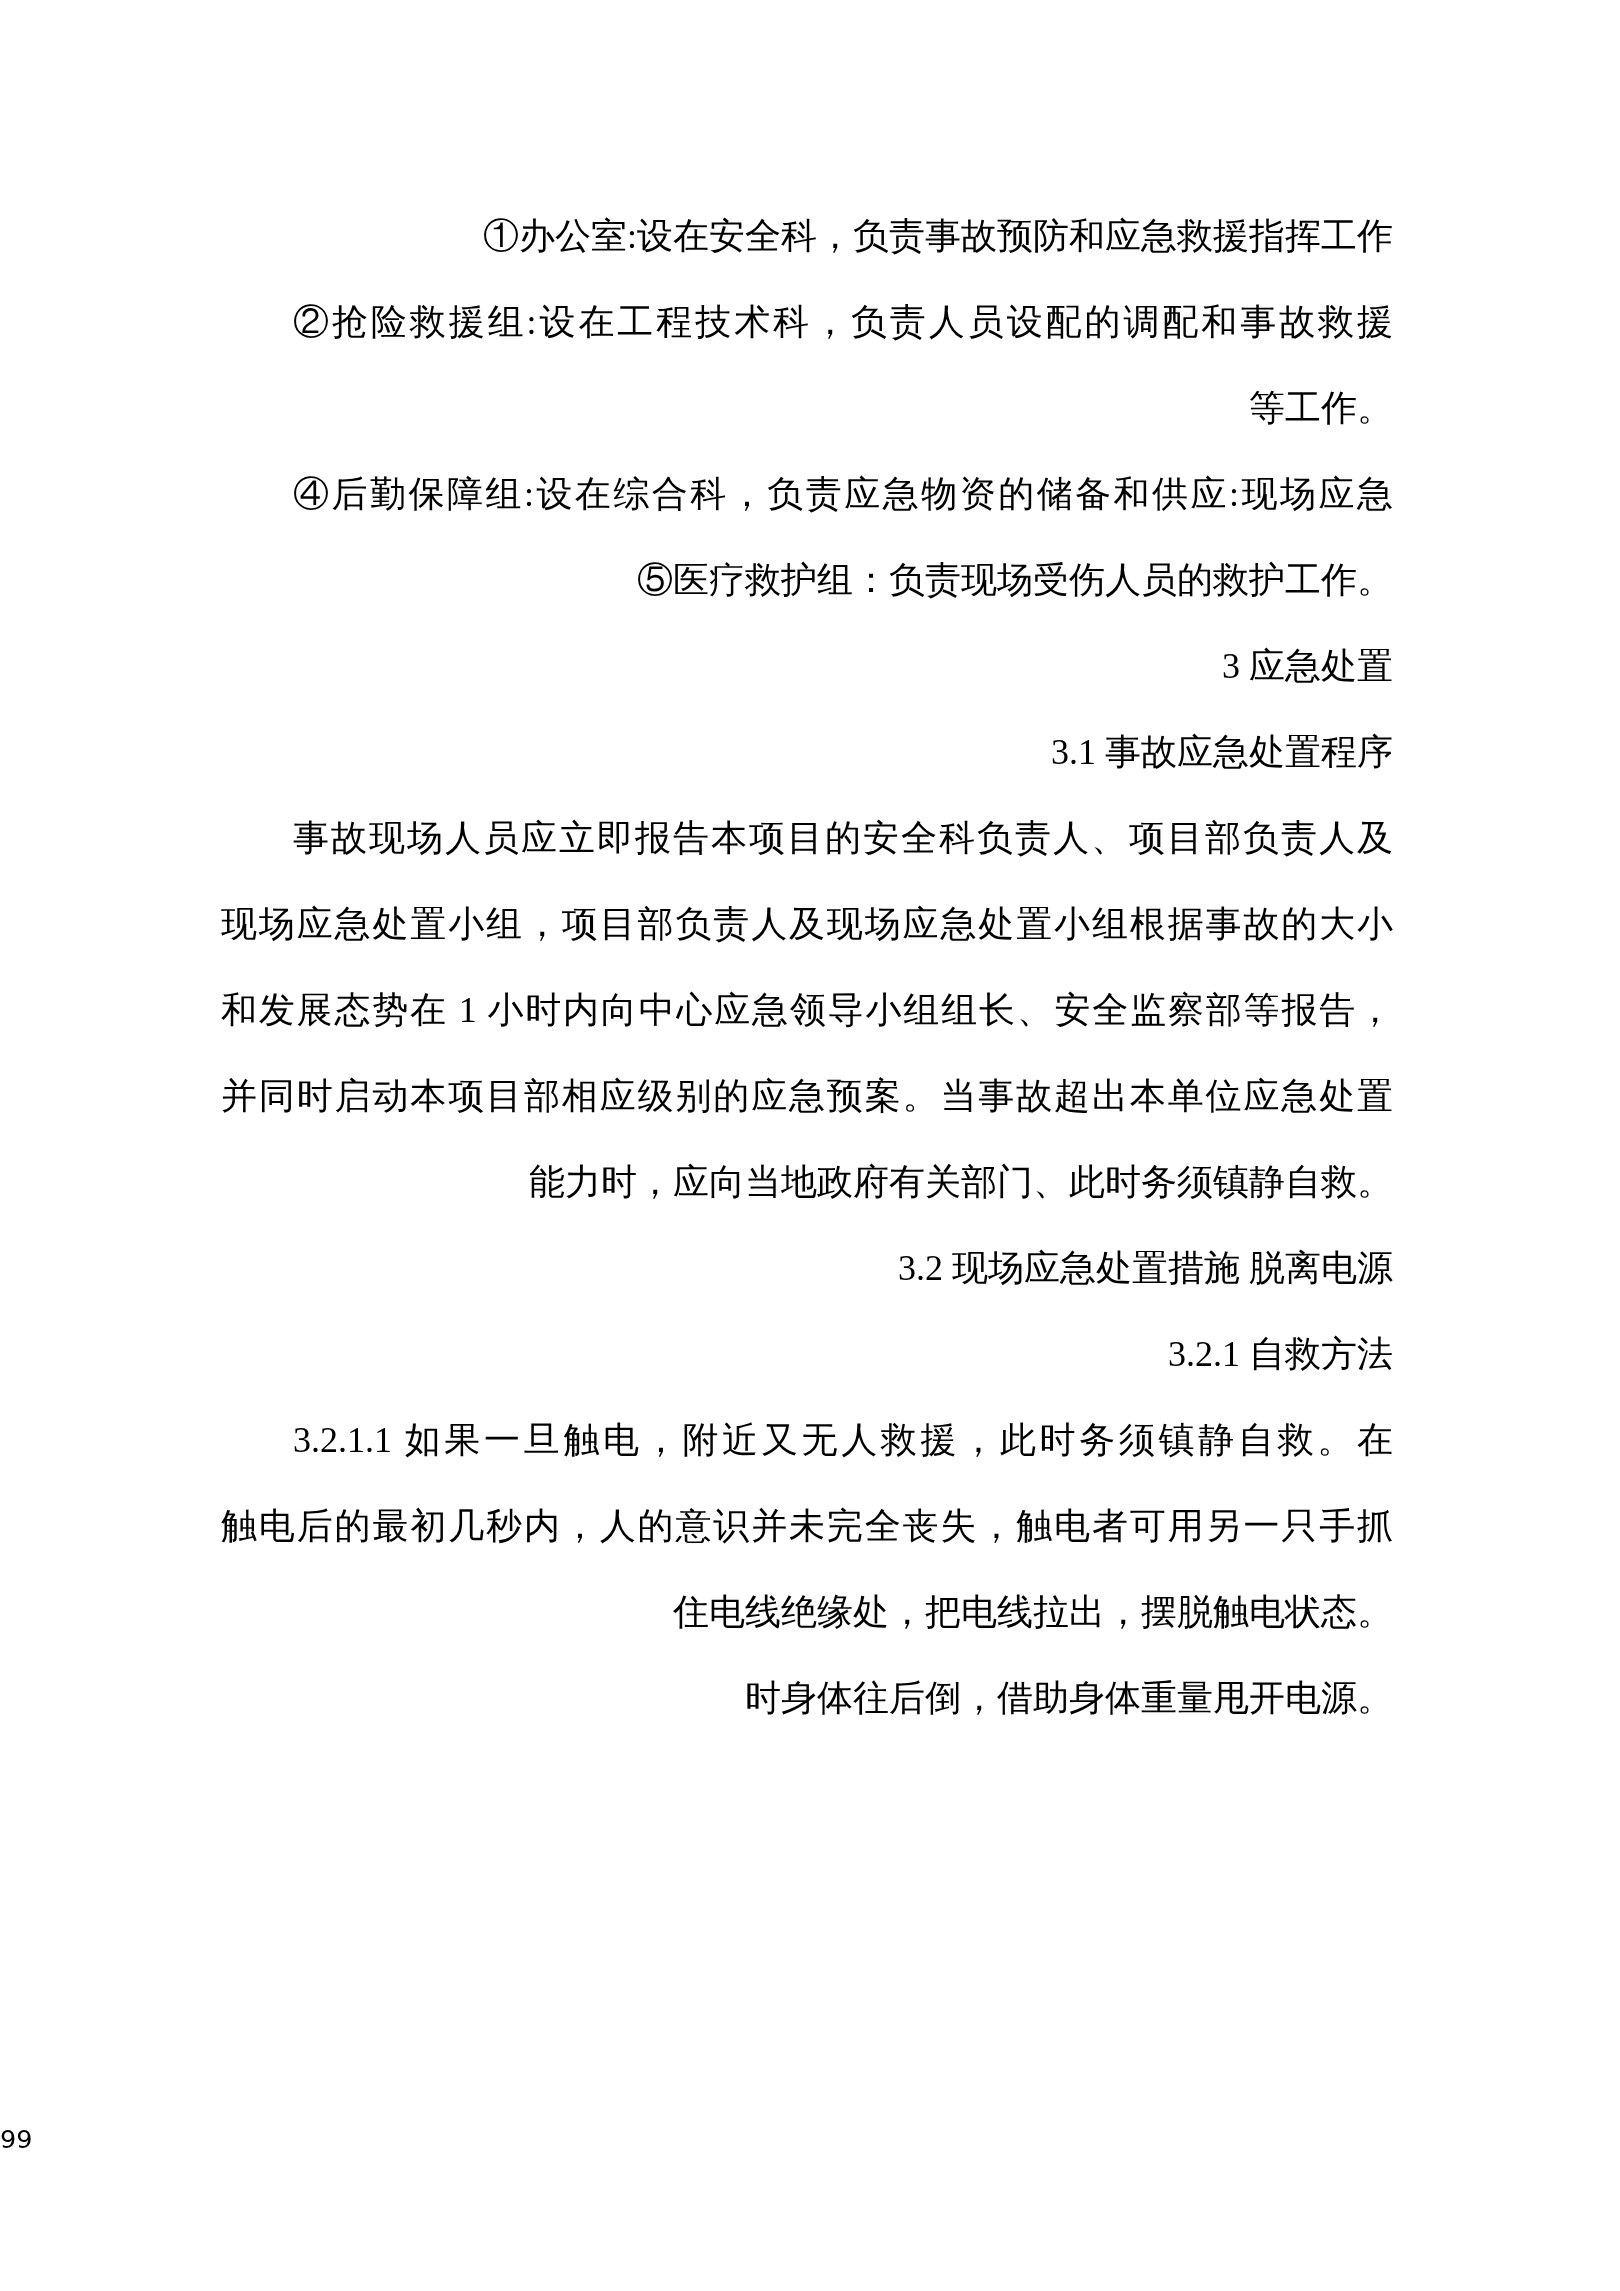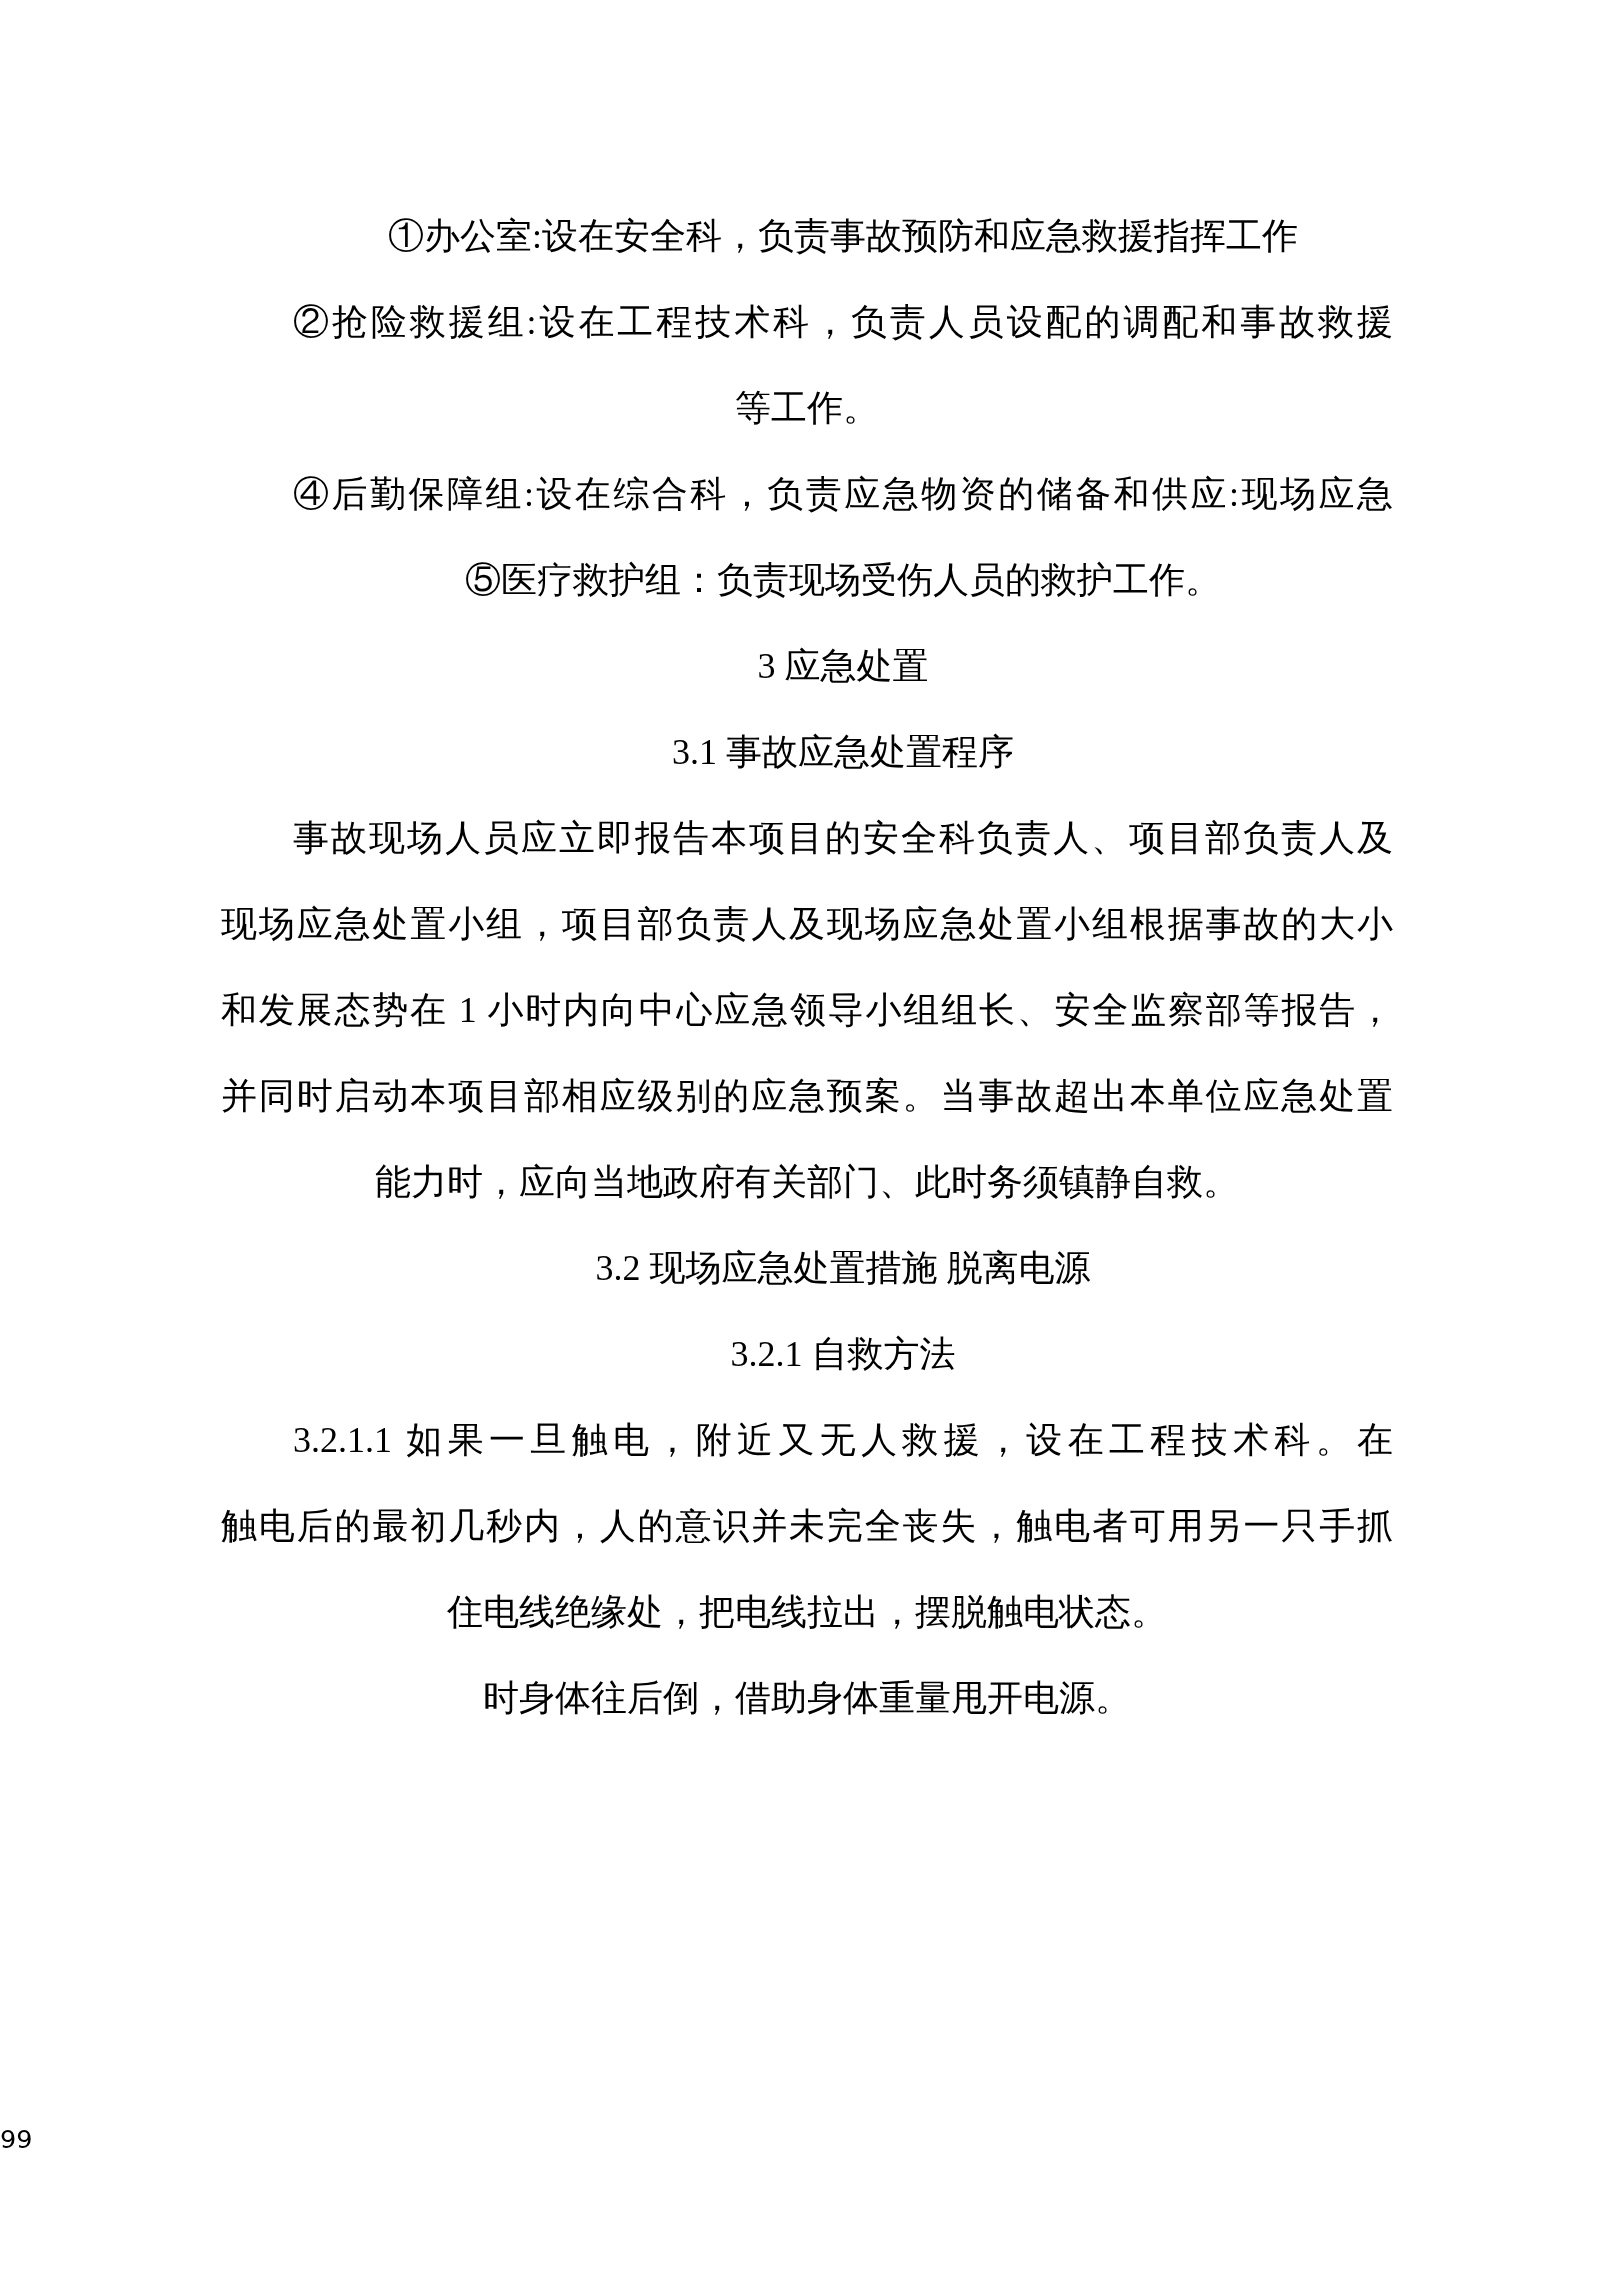--- a/index.html
+++ b/index.html
@@ -20,21 +20,21 @@
     position: absolute;
     left: 221px;
     top: 193px;
     width: 1172px;
   }
   .line {
     font-size: 36px;
     line-height: 86px;
     height: 86px;
     color: #000000;
-    text-align: center;
+    text-align: right;
     white-space: normal;
     overflow: visible;
   }
   .line.indent {
     text-indent: 72px;
   }
   .line.justify {
     text-align: justify;
     text-align-last: justify;
     text-justify: inter-character;
@@ -66,20 +66,20 @@
       <div class="line indent">⑤医疗救护组：负责现场受伤人员的救护工作。</div>
       <div class="line indent bold">3 应急处置</div>
       <div class="line indent bold">3.1 事故应急处置程序</div>
       <div class="line indent justify">事故现场人员应立即报告本项目的安全科负责人、项目部负责人及</div>
       <div class="line justify">现场应急处置小组，项目部负责人及现场应急处置小组根据事故的大小</div>
       <div class="line justify">和发展态势在 1 小时内向中心应急领导小组组长、安全监察部等报告，</div>
       <div class="line justify">并同时启动本项目部相应级别的应急预案。当事故超出本单位应急处置</div>
       <div class="line">能力时，应向当地政府有关部门、此时务须镇静自救。</div>
       <div class="line indent bold">3.2 现场应急处置措施 脱离电源</div>
       <div class="line indent">3.2.1 自救方法</div>
-      <div class="line indent justify">3.2.1.1 如果一旦触电，附近又无人救援，设在工程技术科。在</div>
+      <div class="line indent justify">3.2.1.1 如果一旦触电，附近又无人救援，此时务须镇静自救。在</div>
       <div class="line justify">触电后的最初几秒内，人的意识并未完全丧失，触电者可用另一只手抓</div>
       <div class="line">住电线绝缘处，把电线拉出，摆脱触电状态。</div>
       <div class="line">时身体往后倒，借助身体重量甩开电源。</div>
     </div>
   <div class="footer">99</div>
 </div>
 
 
 </body></html>

